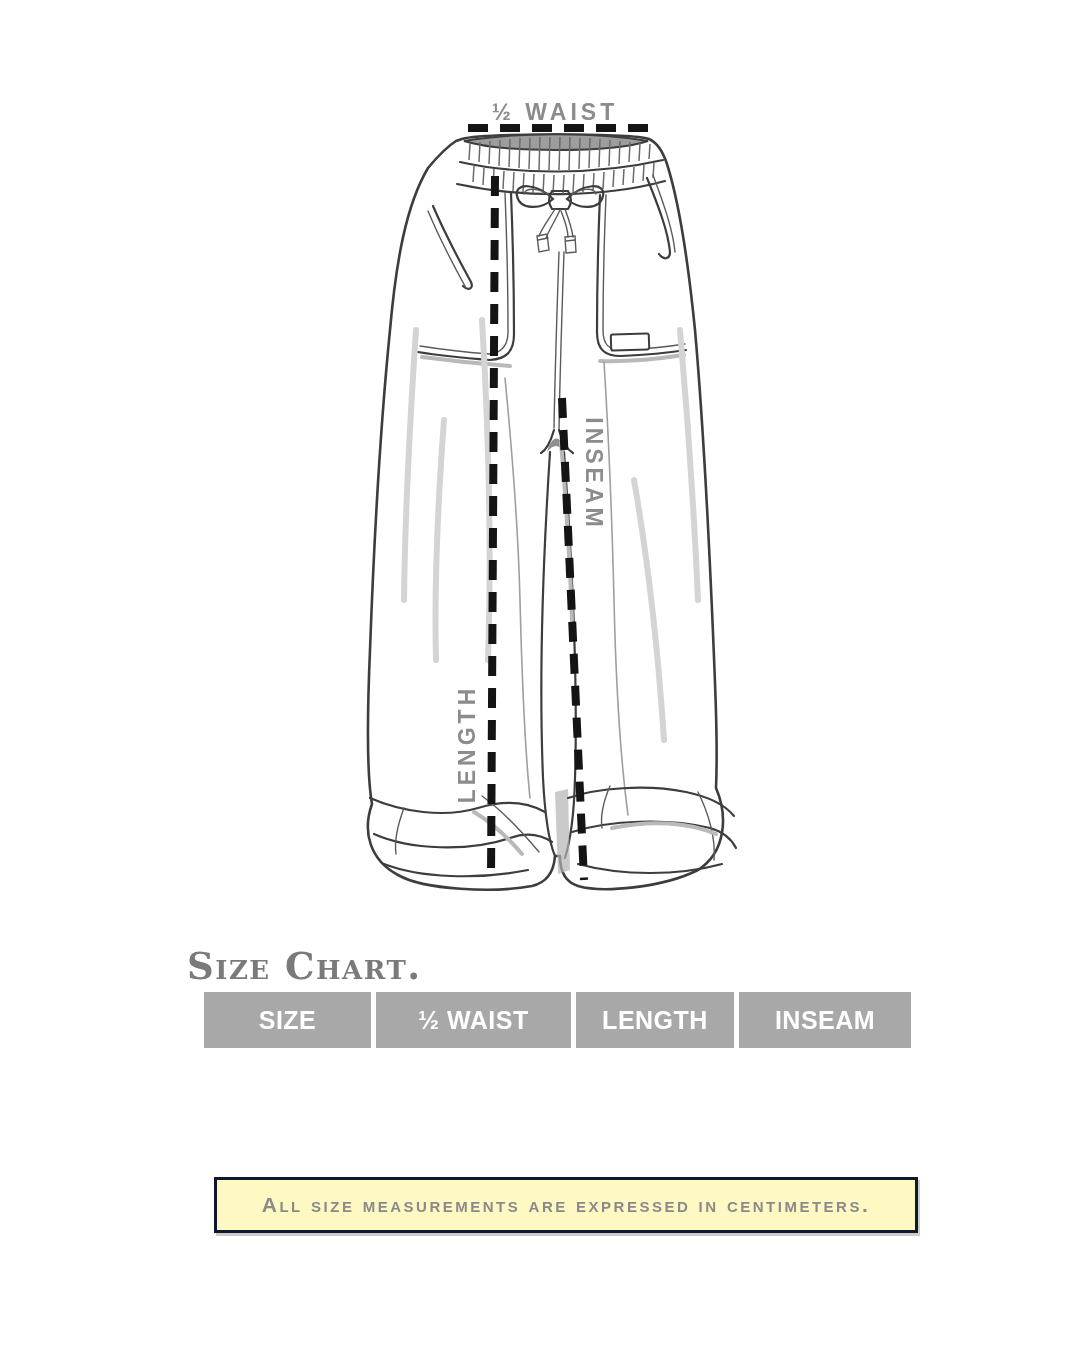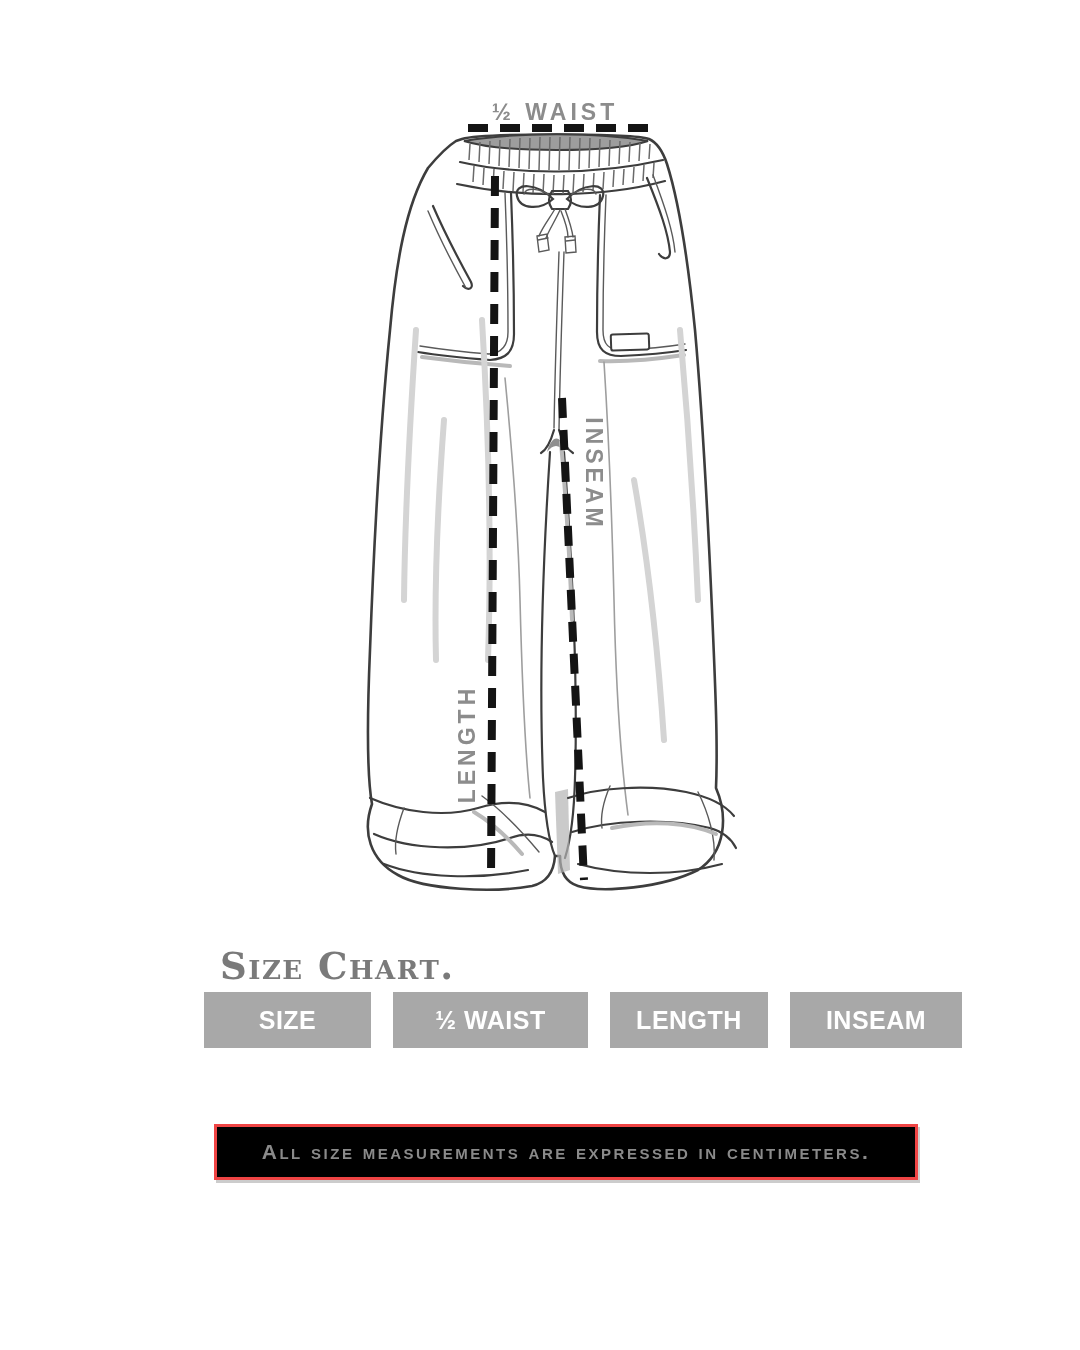--- a/index.html
+++ b/index.html
@@ -12,41 +12,41 @@
   .ln{fill:none;stroke:#3d3d3d;stroke-width:2.2;stroke-linecap:round;}
   .ln-thin{fill:none;stroke:#5a5a5a;stroke-width:1.4;stroke-linecap:round;}
   .ln-crease{fill:none;stroke:#9e9e9e;stroke-width:1.6;stroke-linecap:round;}
   .ln-shade{fill:none;stroke:#d4d4d4;stroke-width:6;stroke-linecap:round;}
   .ln-shade2{fill:none;stroke:#b9b9b9;stroke-width:4;stroke-linecap:round;}
   .rib{fill:none;stroke:#6a6a6a;stroke-width:1.5;}
   .dash{fill:none;stroke:#141414;stroke-width:8;stroke-dasharray:20 12;}
   .measure-label{font:700 23px "Liberation Sans",sans-serif;fill:#8c8c8c;letter-spacing:4px;}
 
   
-  .heading{position:absolute;left:208px;top:944px;margin:0;
+  .heading{position:absolute;left:175px;top:944px;margin:0;
     font-family:"DejaVu Serif","Liberation Serif",serif;font-variant:small-caps;
     font-weight:700;font-size:37px;letter-spacing:1.5px;color:#7a7a7a;}
 
   
   .size-table{position:absolute;left:192px;top:992px;width:707px;}
-  .thead,.tbody{display:grid;grid-template-columns:167px 195px 158px 172px;column-gap:22px;}
+  .thead,.tbody{display:grid;grid-template-columns:167px 195px 158px 172px;column-gap:5px;}
   .th{height:56px;background:#a8a8a8;color:#ffffff;display:flex;align-items:center;
       justify-content:center;font-weight:700;font-size:25px;letter-spacing:0.5px;}
   .tbody{grid-auto-rows:48px;align-items:center;justify-items:center;color:#1d1d1d;margin-top:0;}
   .td{font-size:25px;}
   .td-size{font-weight:700;font-size:24px;}
   .c1{grid-column:1;} .c3{grid-column:3;} .c4{grid-column:4;}
   .r1{grid-row:1;} .r2{grid-row:2;} .r3{grid-row:3;}
   .note-cell{grid-column:2;grid-row:1 / span 3;text-align:center;color:#101010;
     font-weight:700;font-size:36px;line-height:46px;letter-spacing:0.5px;}
 
   
-  .footer-box{position:absolute;left:202px;top:1124px;width:698px;height:50px;
-    border:3px solid #ef4444;box-shadow:2px 3px 0 rgba(110,110,110,0.35);
-    display:flex;align-items:center;justify-content:center;background:#000000;}
+  .footer-box{position:absolute;left:202px;top:1177px;width:698px;height:50px;
+    border:3px solid #0f172a;box-shadow:2px 3px 0 rgba(110,110,110,0.35);
+    display:flex;align-items:center;justify-content:center;background:#fef9c3;}
   .footer-text{font-variant:small-caps;font-weight:700;font-size:21px;
     letter-spacing:2.5px;color:#8a8a8a;white-space:nowrap;}
 </style>
 </head>
 <body>
 
 <div class="canvas">
 
   <svg class="illustration" viewBox="0 0 1080 950" aria-hidden="true">
 

